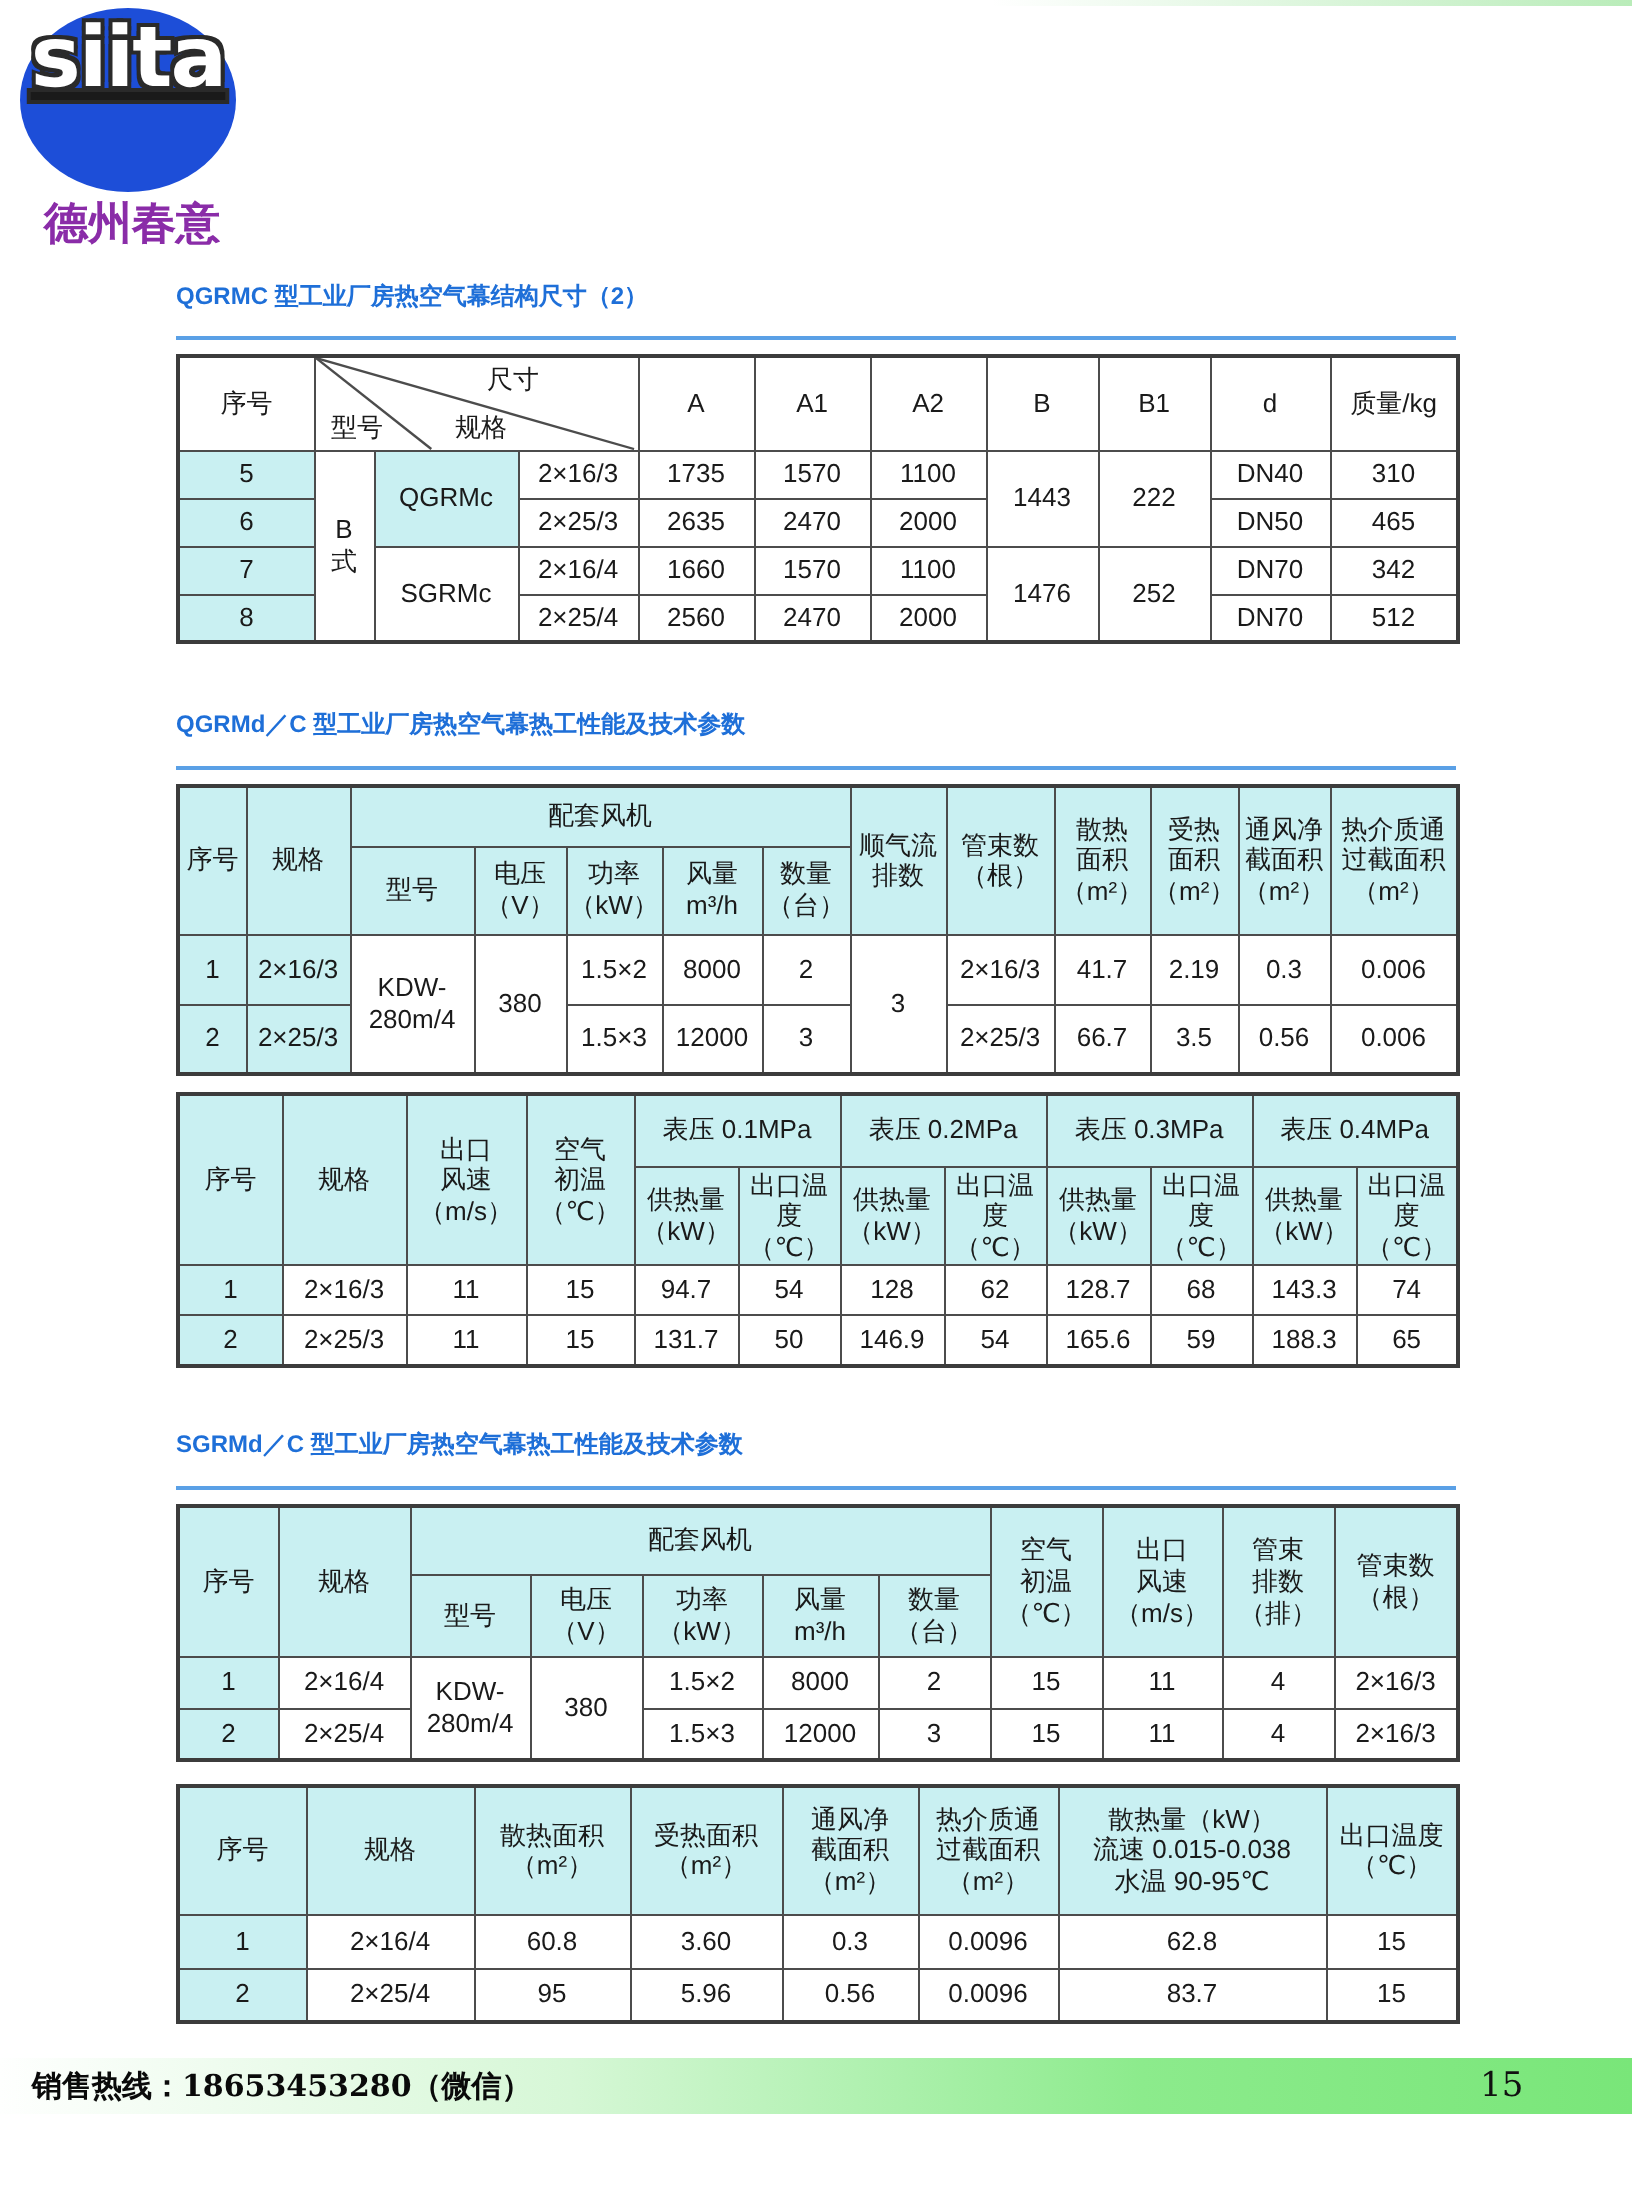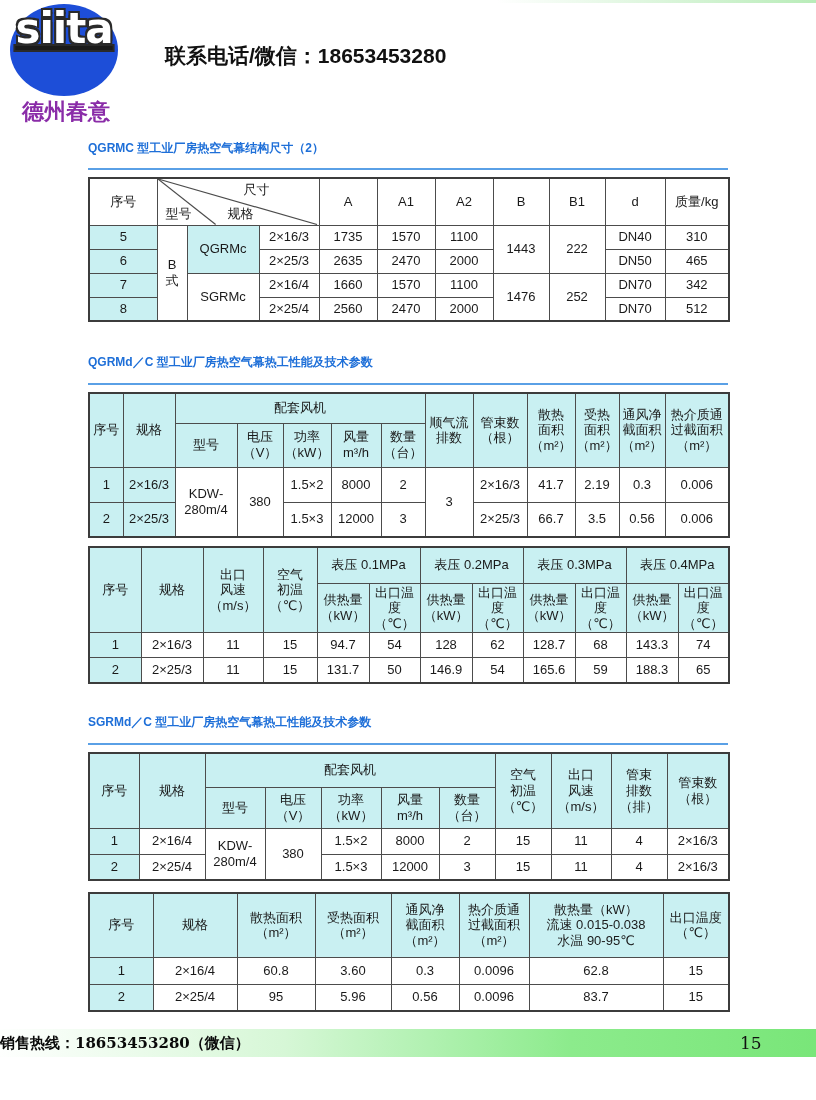--- a/index.html
+++ b/index.html
@@ -56,36 +56,35 @@
   .diag { position:relative; padding:0 !important; }
   .diag svg { position:absolute; left:0; top:0; width:100%; height:100%; }
   .diag span { position:absolute; font-size:13px; }
   .diag .lb-size  { top:3px;  left:86px; }
   .diag .lb-model { bottom:3px; left:8px; }
   .diag .lb-spec  { bottom:3px; left:70px; }
 
   
   #footer-bar { top:1029px; left:0; width:816px; height:28px;
     background:linear-gradient(90deg,#fefffe 0%,#d6f7d6 35%,#8ceb8c 70%,#79e679 100%); }
-  #footer-bar .hotline { margin-left:0; line-height:28px; font-weight:bold; font-size:15px;
+  #footer-bar .hotline { margin-left:16px; line-height:28px; font-weight:bold; font-size:15px;
     font-family:"DejaVu Serif","Liberation Serif",serif; color:#0a0a0a; }
   #footer-bar .pagenum { position:absolute; left:740px; top:0; line-height:28px;
     font-size:17px; font-family:"DejaVu Serif","Liberation Serif",serif; color:#111; }
 </style>
 </head>
 <body>
 
 <div class="abs" id="top-strip"></div>
 
 <div class="abs" id="logo">
   <span class="logo-txt">siita</span>
 </div>
 <div class="abs" id="brand-cn">德州春意</div>
 <div class="abs" id="company-line">
-  <span>联系电话/微信：18653453280</span>
 </div>
 
 <div class="abs sec-title" id="title1">QGRMC 型工业厂房热空气幕结构尺寸（2）</div>
 <div class="abs rule" id="rule1"></div>
 
 <div class="abs" id="tbl1-wrap">
 <table class="spec t1">
   <colgroup>
         <col style="width:68px">
         <col style="width:30px">

